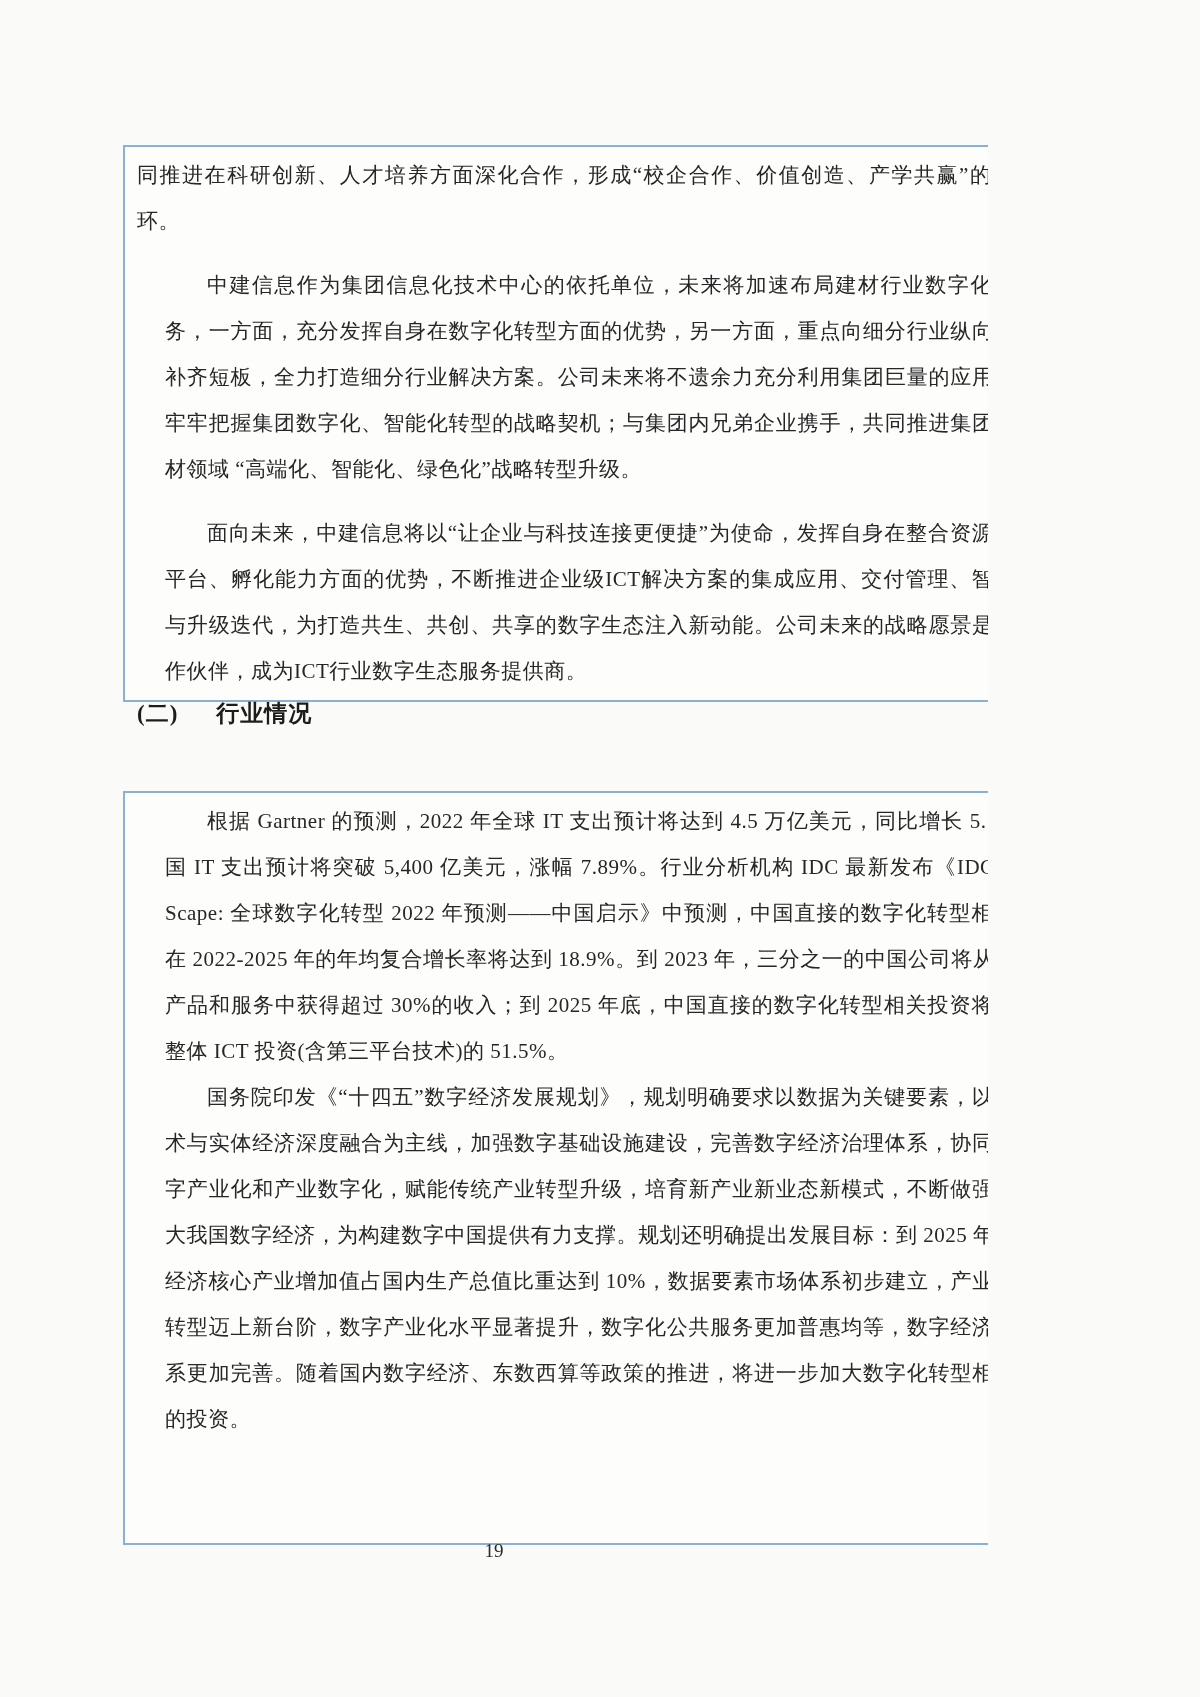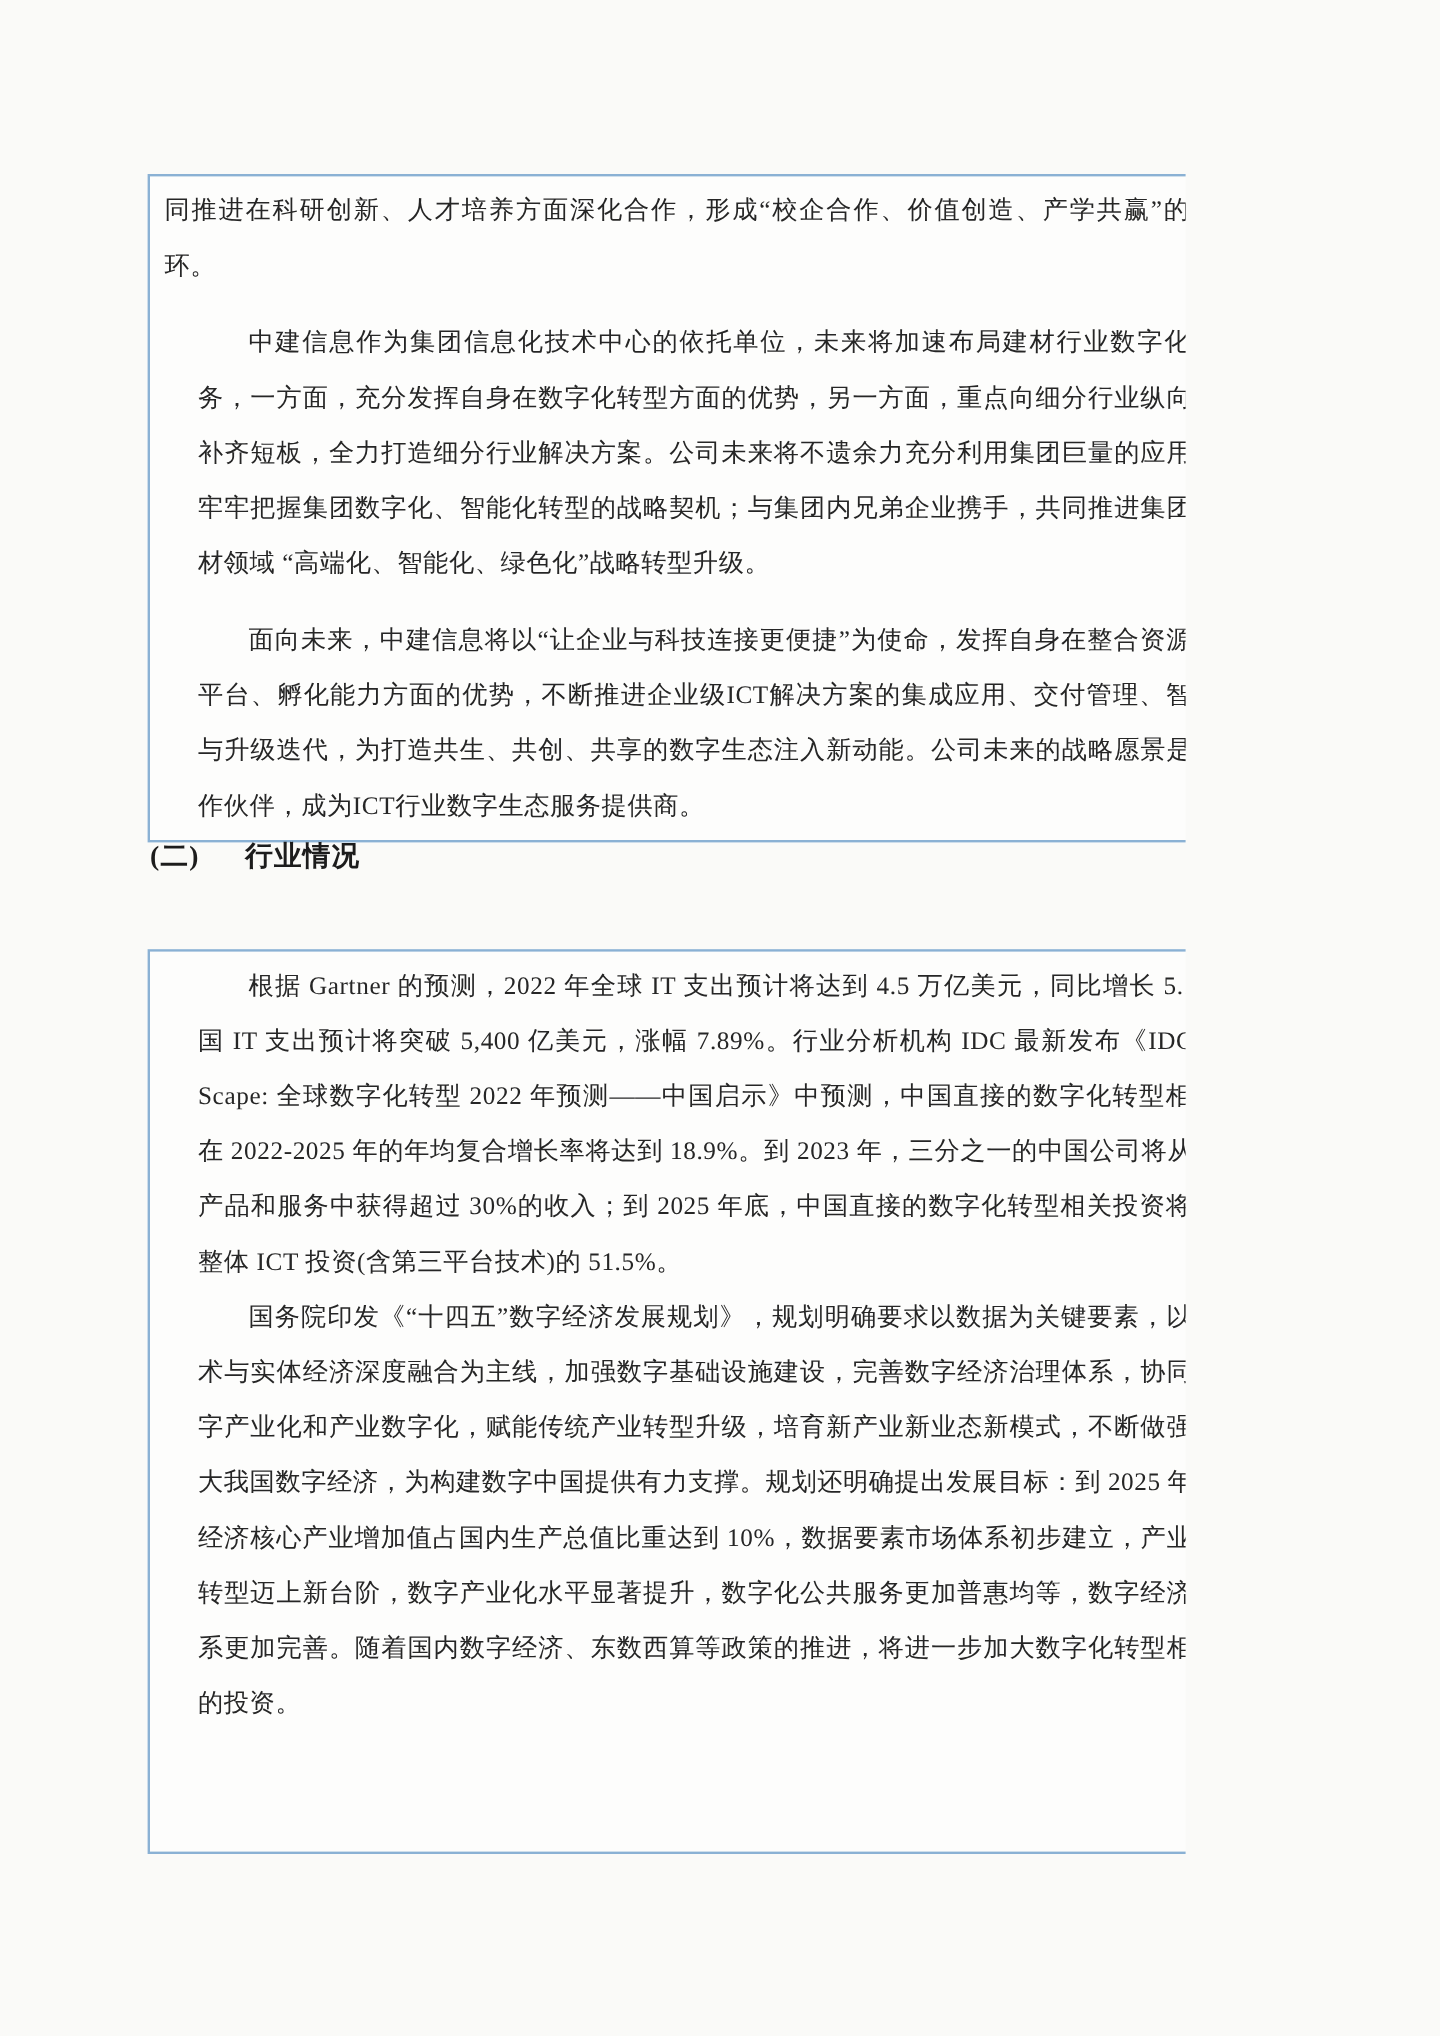--- a/index.html
+++ b/index.html
@@ -42,21 +42,21 @@
   }
 
   .text-box p.indent { text-indent: 2em; margin-left: 28px; }
 
   
   .box-1 p + p { margin-top: 18px; }
   .box-2 p + p { margin-top: 0; }
 
   .section-heading {
     position: absolute;
-    left: 125px;
+    left: 137px;
     top: 698px;
     font-size: 23px;
     font-weight: bold;
     color: #1c1c1c;
     letter-spacing: 1px;
   }
 
   .section-heading .numbering {
     display: inline-block;
     margin-right: 38px;
@@ -85,14 +85,15 @@
 
   <div class="section-heading">
     <span class="numbering">(二)</span><span class="title">行业情况</span>
   </div>
 
   <div class="text-box box-2">
     <p class="indent">根据 Gartner 的预测，2022 年全球 IT 支出预计将达到 4.5 万亿美元，同比增长 5.1%；中国 IT 支出预计将突破 5,400 亿美元，涨幅 7.89%。行业分析机构 IDC 最新发布《IDC Future Scape: 全球数字化转型 2022 年预测——中国启示》中预测，中国直接的数字化转型相关投资在 2022-2025 年的年均复合增长率将达到 18.9%。到 2023 年，三分之一的中国公司将从数字化产品和服务中获得超过 30%的收入；到 2025 年底，中国直接的数字化转型相关投资将占中国整体 ICT 投资(含第三平台技术)的 51.5%。</p>
     <p class="indent">国务院印发《“十四五”数字经济发展规划》，规划明确要求以数据为关键要素，以数字技术与实体经济深度融合为主线，加强数字基础设施建设，完善数字经济治理体系，协同推进数字产业化和产业数字化，赋能传统产业转型升级，培育新产业新业态新模式，不断做强做优做大我国数字经济，为构建数字中国提供有力支撑。规划还明确提出发展目标：到 2025 年，数字经济核心产业增加值占国内生产总值比重达到 10%，数据要素市场体系初步建立，产业数字化转型迈上新台阶，数字产业化水平显著提升，数字化公共服务更加普惠均等，数字经济治理体系更加完善。随着国内数字经济、东数西算等政策的推进，将进一步加大数字化转型相关领域的投资。</p>
   </div>
 
+  <div class="page-number">19</div>
 
 </div>
 
 </body></html>

